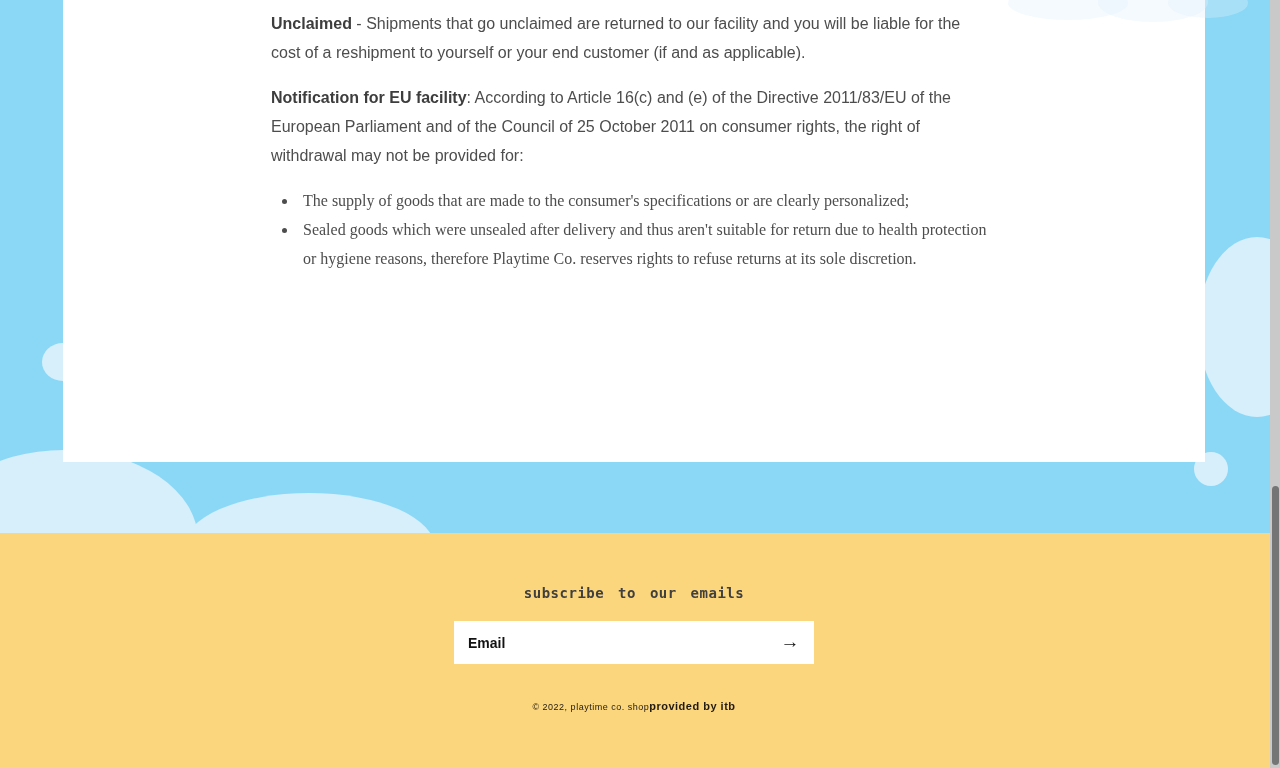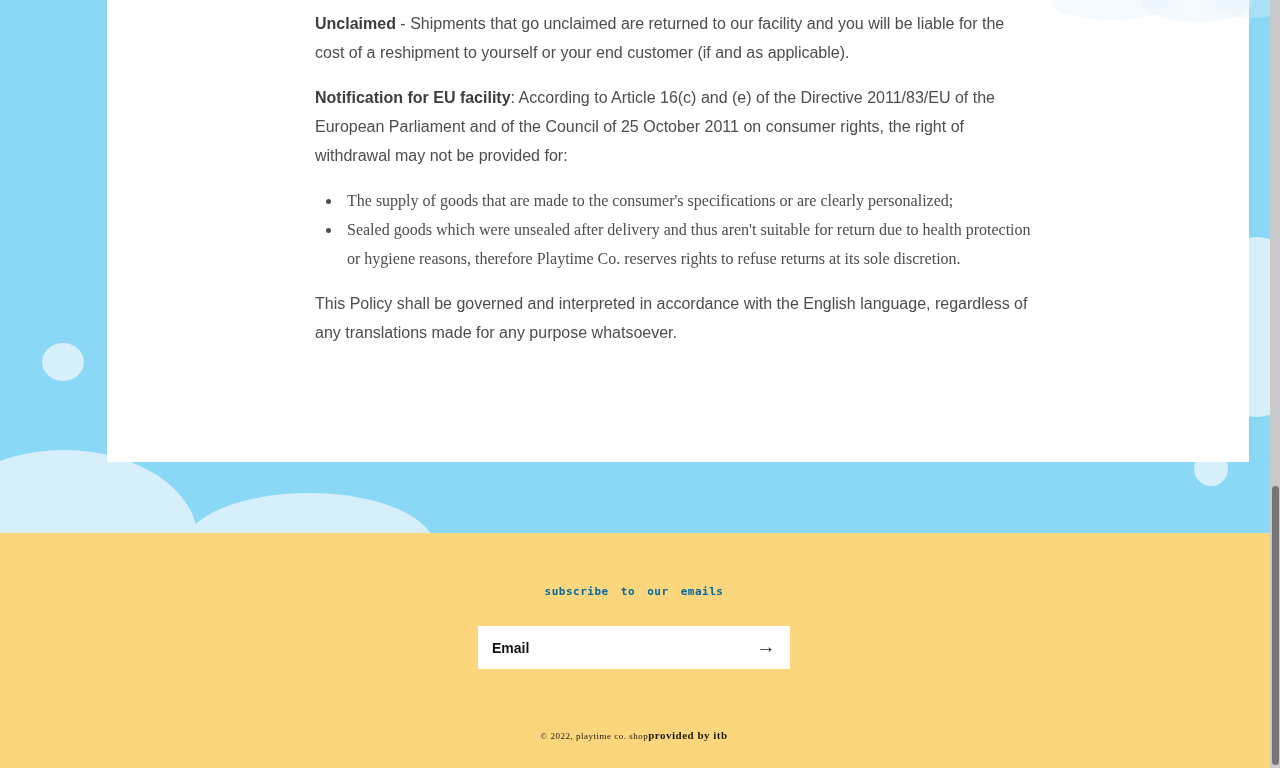--- a/index.html
+++ b/index.html
@@ -28,21 +28,20 @@
   .cloud-right-blob  { left: 1198px; top: 237px; width: 118px; height: 180px; }
   .cloud-right-peek  { left: 1194px; top: 452px; width: 34px;  height: 34px; }
 
   
   .panel {
     position: absolute;
     left: 63px; top: 0;
     width: 1142px; height: 462px;
     background: #ffffff;
     z-index: 2;
-    margin-left: 44px;
   }
   .panel-wisp {
     position: absolute;
     background: #dff2fc;
     border-radius: 50%;
     opacity: 0.35;
   }
   .wisp-1 { left: 945px; top: -14px; width: 120px; height: 34px; }
   .wisp-2 { left: 1035px; top: -18px; width: 110px; height: 40px; }
   .wisp-3 { left: 1105px; top: -12px; width: 80px;  height: 30px; }
@@ -76,28 +75,28 @@
   .footer-inner {
     width: 1268px;
     display: flex;
     flex-direction: column;
     align-items: center;
   }
   .newsletter-heading {
     margin-top: 52px;
     font-family: "DejaVu Sans Mono", monospace;
     font-weight: bold;
-    font-size: 11px;
+    font-size: 14px;
     letter-spacing: 0.5px;
     word-spacing: 5px;
-    color: #0369a1;
+    color: #404040;
   }
   .newsletter-form {
-    margin-top: 28px;
-    width: 312px; height: 43px;
+    margin-top: 20px;
+    width: 360px; height: 43px;
     background: #ffffff;
     display: flex;
     align-items: flex-start;
   }
   .email-input {
     flex: 1;
     height: 100%;
     border: none;
     outline: none;
     padding-left: 14px;
@@ -118,22 +117,22 @@
     background: transparent;
     cursor: pointer;
     font-size: 19px;
     color: #121212;
     display: flex;
     align-items: center;
     justify-content: center;
     padding-bottom: 2px;
   }
   .copyright-row {
-    margin-top: 60px;
-    font-family: Liberation Serif, serif;
+    margin-top: 36px;
+    font-family: Liberation Sans, sans-serif;
     color: #201a12;
     font-size: 9px;
     letter-spacing: 0.5px;
     display: flex;
     align-items: baseline;
   }
   .powered-by {
     font-size: 11px;
     font-weight: bold;
     letter-spacing: 0.5px;
@@ -177,21 +176,20 @@
   <div class="policy">
     <p><strong>Unclaimed</strong><span> - Shipments that go unclaimed are returned to our facility and you will be liable for the cost of a reshipment to yourself or your end customer (if and as applicable).</span></p>
 
     <p><strong>Notification for EU facility</strong><span>: According to Article 16(c) and (e) of the Directive 2011/83/EU of the European Parliament and of the Council of 25 October 2011 on consumer rights, the right of withdrawal may not be provided for:</span></p>
 
     <ul>
       <li>The supply of goods that are made to the consumer's specifications or are clearly personalized;</li>
       <li>Sealed goods which were unsealed after delivery and thus aren't suitable for return due to health protection or hygiene reasons, therefore Playtime Co. reserves rights to refuse returns at its sole discretion.</li>
     </ul>
 
-    <p>This Policy shall be governed and interpreted in accordance with the English language, regardless of any translations made for any purpose whatsoever.</p>
   </div>
 </div>
 
 <div class="footer">
   <div class="footer-inner">
     <div class="newsletter-heading">subscribe to our emails</div>
 
     <div class="newsletter-form">
       <input class="email-input" type="email" placeholder="Email" style="">
       <button class="newsletter-submit">

